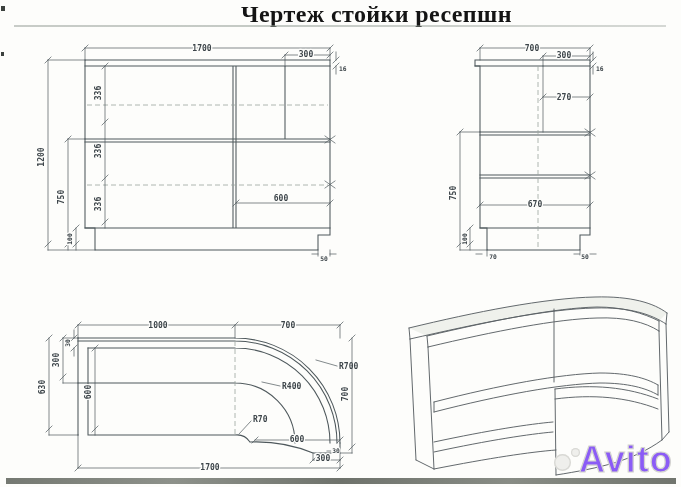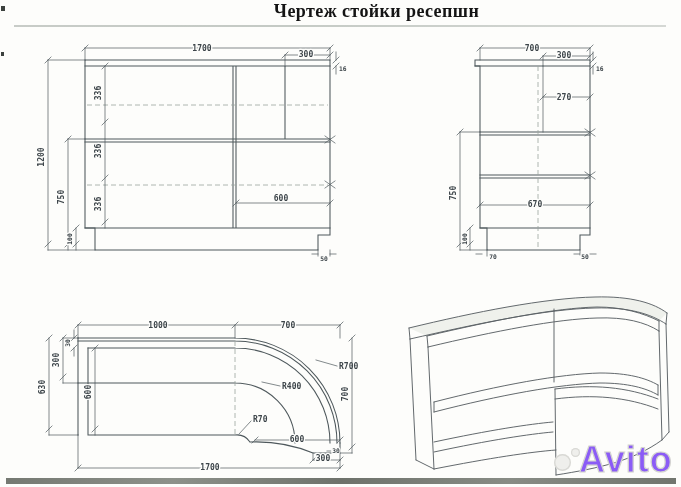--- a/index.html
+++ b/index.html
@@ -1,20 +1,20 @@
 <!DOCTYPE html>
 <html><head>
 <meta charset="utf-8">
 <style>
   html,body{margin:0;padding:0;background:#ffffff;}
   .page{position:relative;width:681px;height:487px;background:#fdfdfb;overflow:hidden;
         font-family:"Liberation Sans",sans-serif;}
   .title{position:absolute;top:1px;left:0;width:100%;box-sizing:border-box;padding-left:72px;
          text-align:center;font-family:"Liberation Serif",serif;font-weight:bold;
-         font-size:18px;color:#141414;letter-spacing:.4px;}
+         font-size:24px;color:#141414;letter-spacing:.4px;}
   .artifact-line{position:absolute;left:14px;top:25px;width:652px;height:2px;
          background:linear-gradient(90deg,rgba(120,130,122,.40),rgba(150,160,152,.55) 40%,rgba(120,130,122,.30));}
   .artifact-bottom{position:absolute;left:6px;top:478px;width:670px;height:6px;
          background:linear-gradient(90deg,#757972 0%,#8d918a 25%,#6e726b 50%,#888c85 75%,#71756e 100%);}
   .speck{position:absolute;background:#3c413e;}
   .dwg{position:absolute;}
   .s{stroke:#4e585c;stroke-width:1.05;fill:none;stroke-linecap:square;}
   .t{stroke:#4e585c;stroke-width:.7;fill:none;stroke-linecap:square;}
   .d{stroke:#9aa39f;stroke-width:.8;stroke-dasharray:5 3;fill:none;}
   .sk{stroke:#5b6165;stroke-width:.95;fill:none;stroke-linecap:round;stroke-linejoin:round;}

